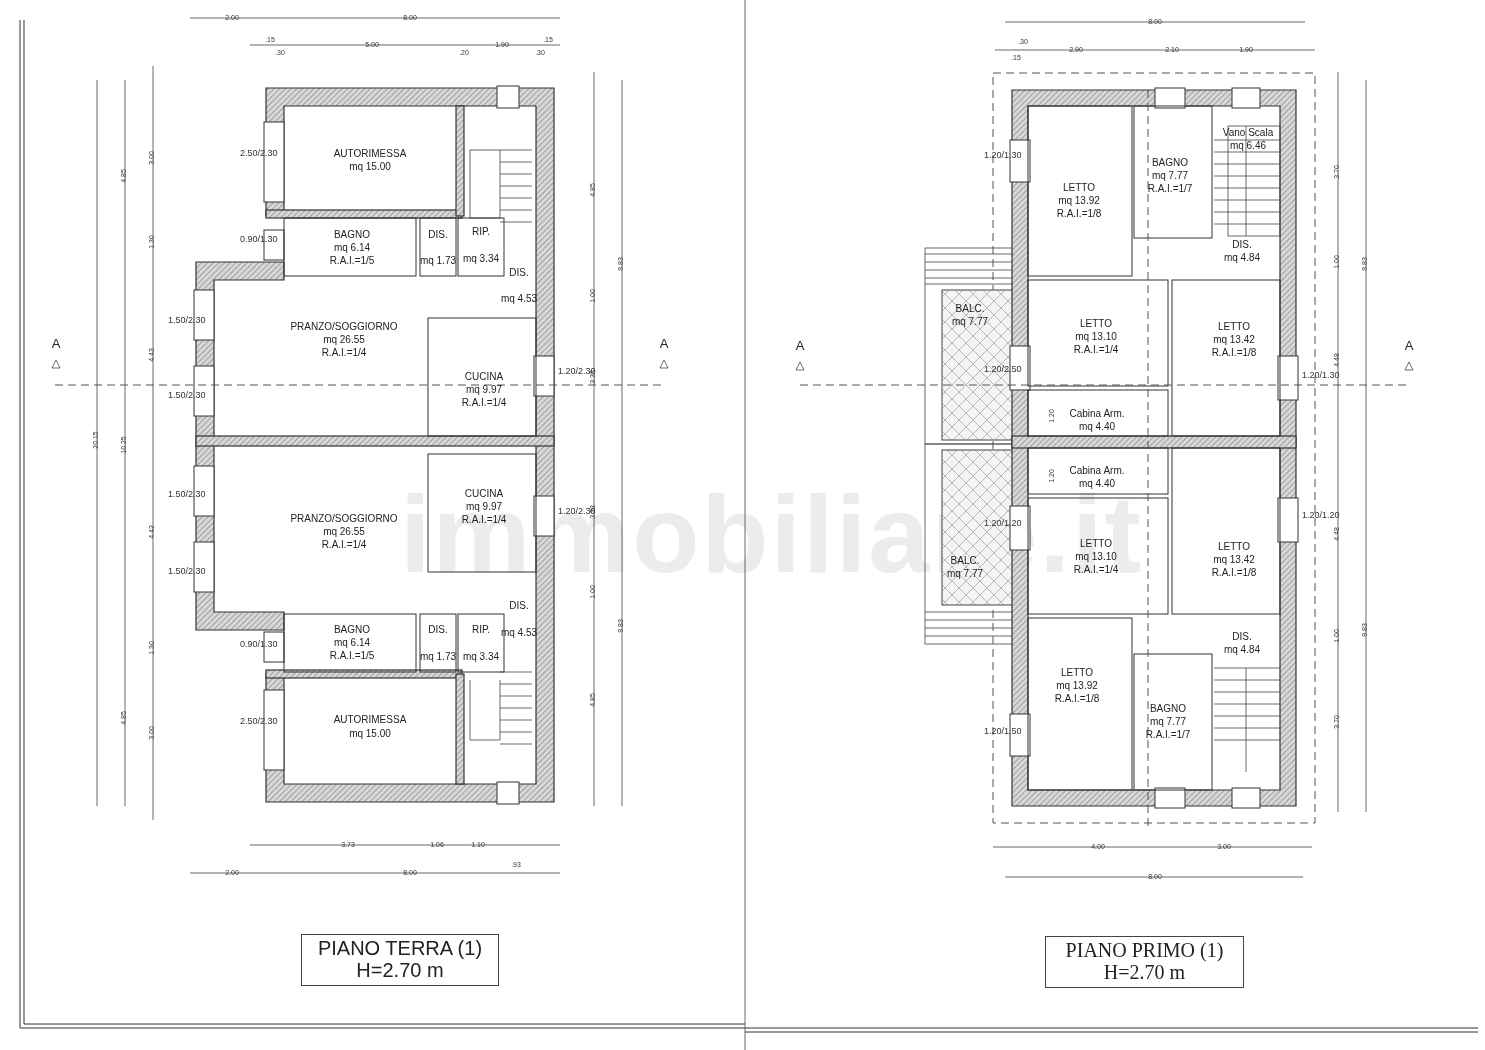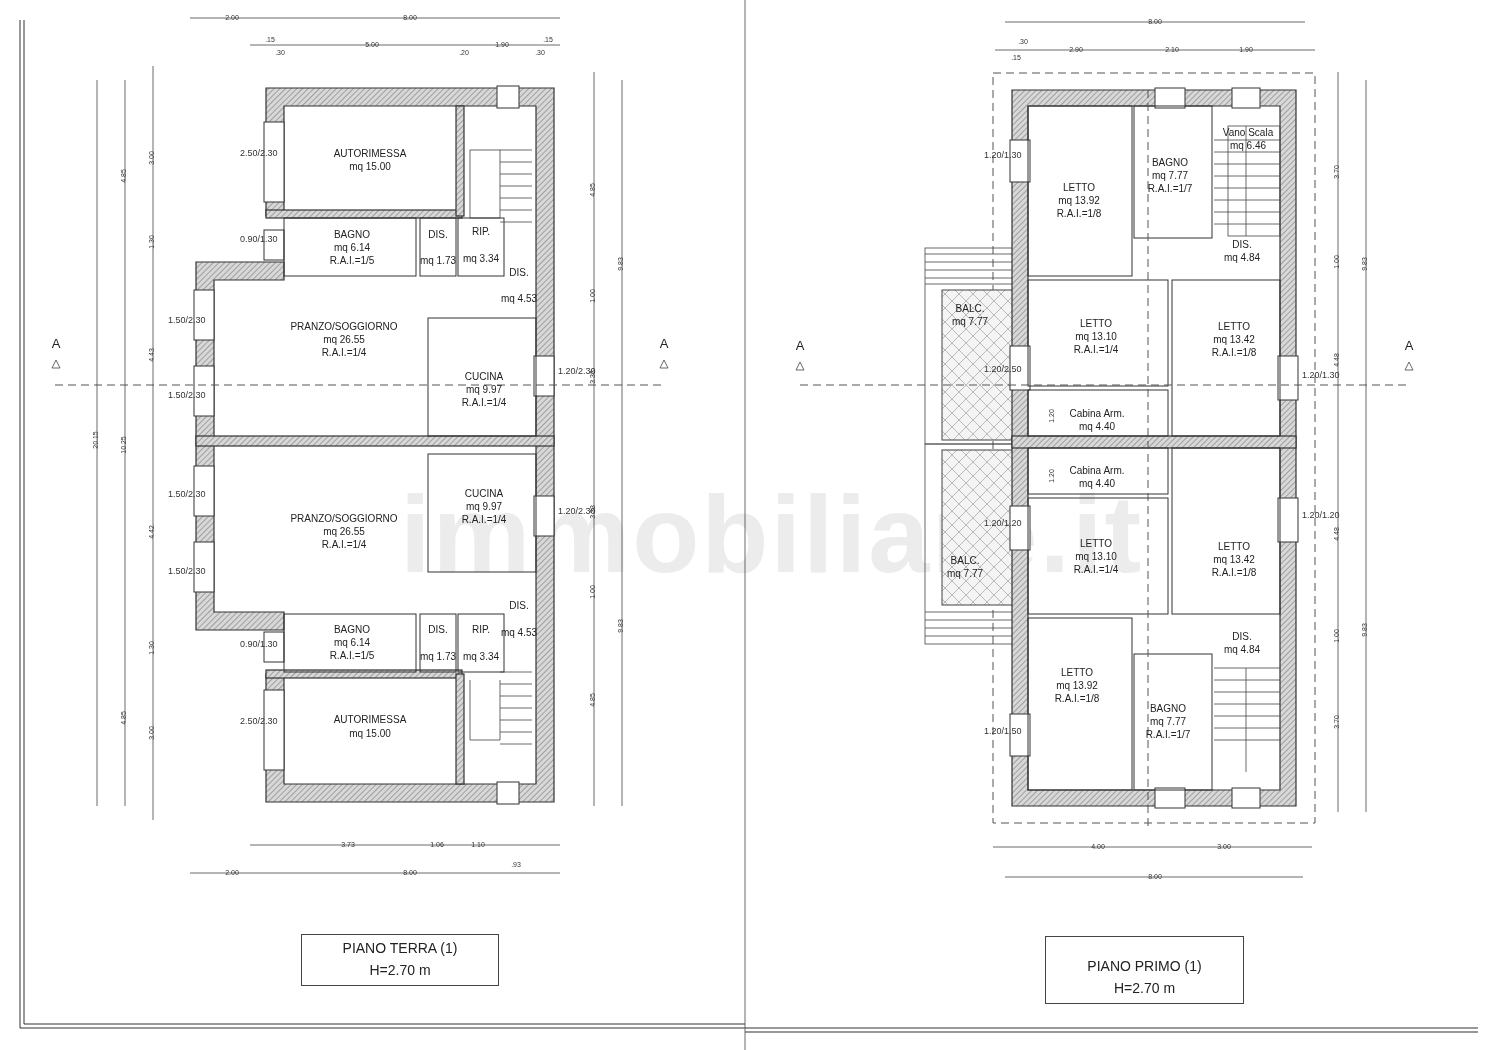--- a/index.html
+++ b/index.html
@@ -9,21 +9,21 @@
   .wall { fill:url(#hatch); stroke:#333; stroke-width:1.2; }
   .line { stroke:#333; stroke-width:1; fill:none; }
   .thin { stroke:#444; stroke-width:0.8; fill:none; }
   .dash { stroke:#555; stroke-width:1; fill:none; stroke-dasharray:8 5; }
   .room-label { font-size:10px; text-anchor:middle; fill:#222; }
   .dim { font-size:7px; fill:#333; text-anchor:middle; }
   .dimv { font-size:7px; fill:#333; text-anchor:middle; }
   .win { font-size:9px; fill:#333; }
   .sec { font-size:13px; fill:#222; text-anchor:middle; }
   .title-box { position:absolute; border:1.5px solid #444; background:#fff;
-               text-align:center; font-size:14px; line-height:22px; color:#222; }
+               text-align:center; font-size:20px; line-height:22px; color:#222; }
   .title-box span { display:block; }
   .watermark { position:absolute; left:400px; top:470px; font-size:110px;
                color:#ececec; font-weight:bold; letter-spacing:2px; }
 </style>
 </head>
 <body>
 
 <div class="watermark">immobiliare.it</div>
 
 <svg width="1485" height="1050" viewBox="0 0 1485 1050" xmlns="http://www.w3.org/2000/svg">
@@ -368,16 +368,16 @@
     <path class="line" d="M24 20 V1024 H745"></path>
     <path class="line" d="M745 1028 H1478 M745 1032 H1478"></path>
     <line class="thin" x1="745" y1="0" x2="745" y2="1050" stroke="#ccc"></line>
   </g>
 </svg>
 
 <div class="title-box" style="left:301px; top:934px; width:196px; height:48px; padding-top:2px;">
   <span>PIANO TERRA (1)</span>
   <span>H=2.70 m</span>
 </div>
-<div class="title-box" style="left:1045px; top:936px; width:197px; height:48px; padding-top:18px;">
+<div class="title-box" style="left:1045px; top:936px; width:197px; height:48px; padding-top:2px;font-family:Liberation Serif, serif;">
   <span>PIANO PRIMO (1)</span>
   <span>H=2.70 m</span>
 </div>
 
 </body></html>

